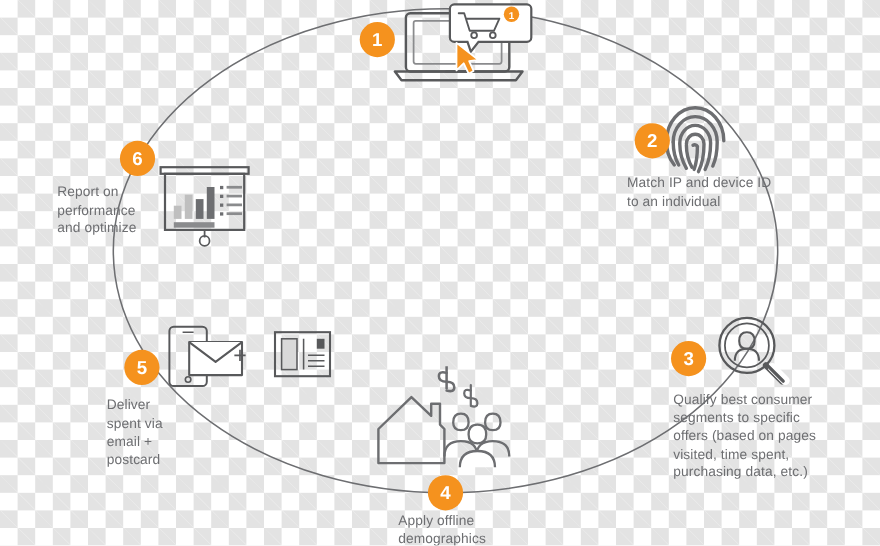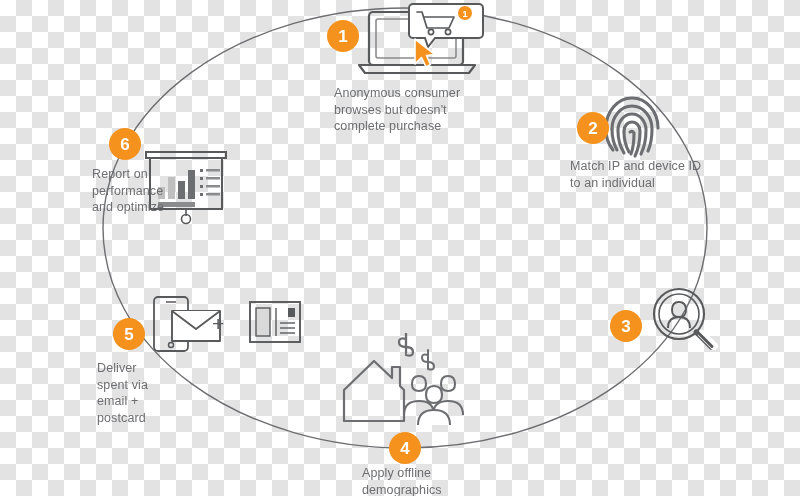--- a/index.html
+++ b/index.html
@@ -213,28 +213,30 @@
     </svg>
   </div>
 
   <div class="badge" style="left:327px; top:20px;">1</div>
   <div class="badge" style="left:577px; top:112px;">2</div>
   <div class="badge" style="left:610px; top:310px;">3</div>
   <div class="badge" style="left:389px; top:432px;">4</div>
   <div class="badge" style="left:113px; top:318px;">5</div>
   <div class="badge" style="left:109px; top:128px;">6</div>
 
-  <div class="step-label" style="left:334px; top:85px;">Anonymous consumer
-browses but doesn't
-complete purchase</div>
   <div class="step-label" style="left:570px; top:158px;">Match IP and device ID
 to an individual</div>
+  <div class="step-label" style="left:612px; top:355px;">Qualify best consumer
+segments to specific
+offers (based on pages
+visited, time spent,
+purchasing data, etc.)</div>
   <div class="step-label" style="left:362px; top:465px;">Apply offline
 demographics</div>
   <div class="step-label" style="left:97px; top:360px;">Deliver
 spent via
 email +
 postcard</div>
-  <div class="step-label" style="left:52px; top:166px;margin-left:40px;">Report on
+  <div class="step-label" style="left:52px; top:166px;">Report on
 performance
 and optimize</div>
 
 </div>
 
 </body></html>

